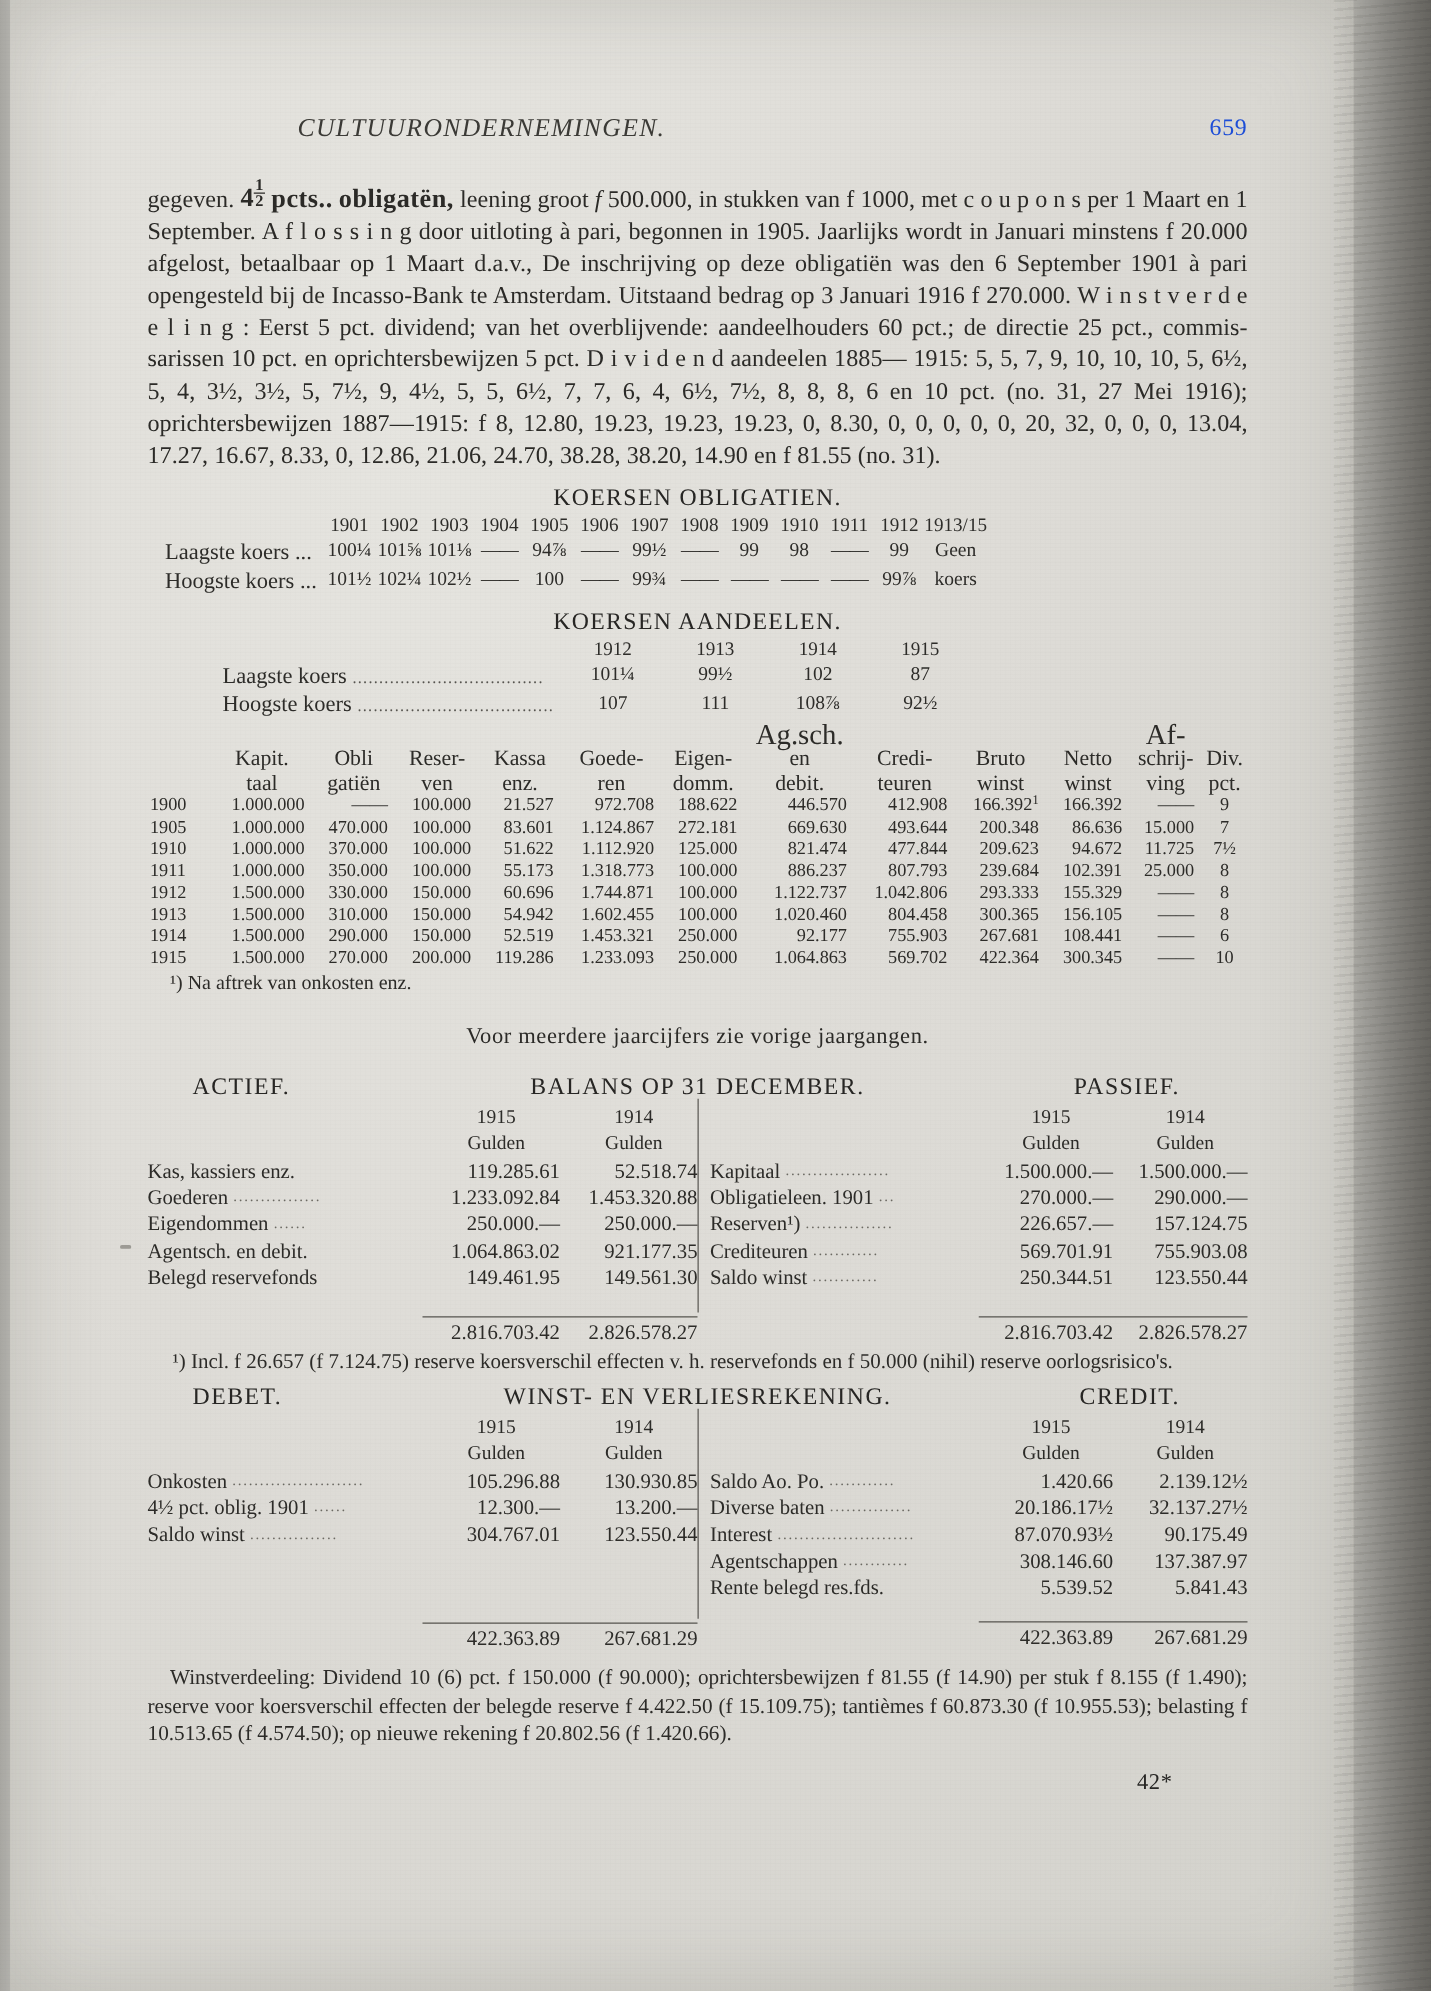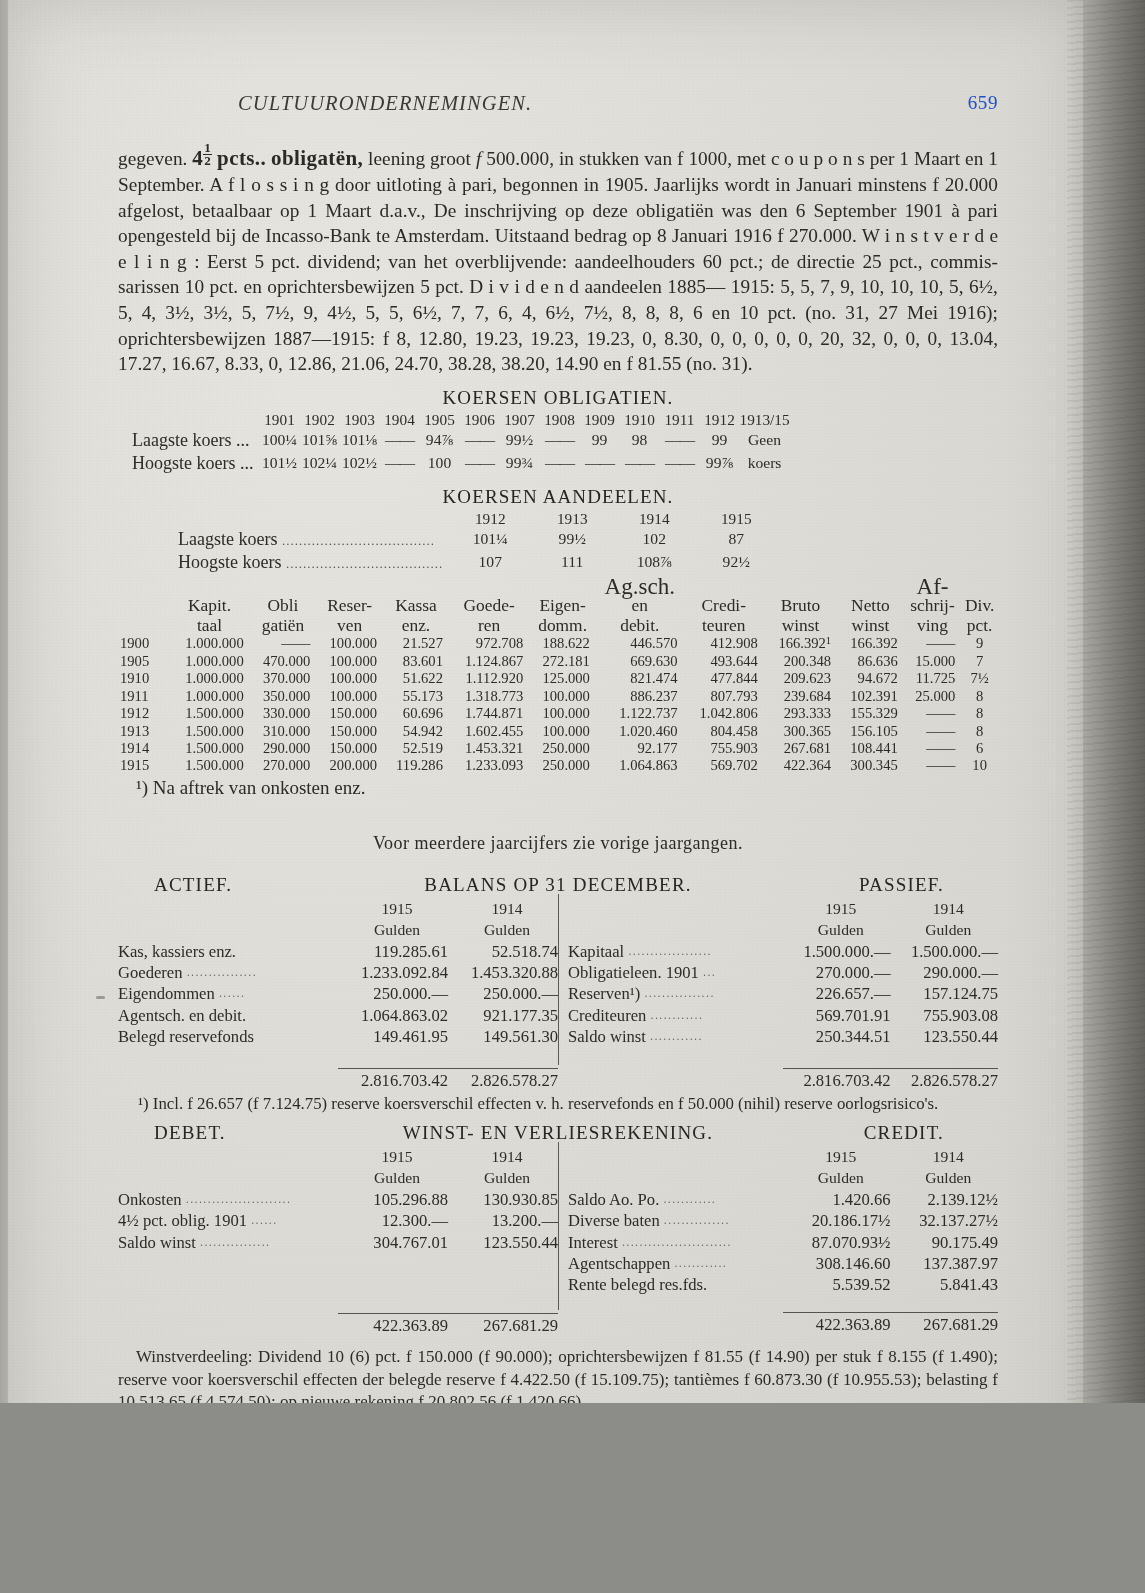--- a/index.html
+++ b/index.html
@@ -3,21 +3,21 @@
 <meta charset="utf-8">
 <style>
   html, body {
     margin: 0;
     padding: 0;
     background: #8c8c88;
   }
   .page {
     position: relative;
     width: 1145px;
-    height: 1403px;
+    height: 1593px;
     overflow: hidden;
     background: #d8d7d2;
     font-family: "Liberation Serif", serif;
     color: #272624;
   }
   
   .scan-bg {
     position: absolute;
     inset: 0;
     background:
@@ -153,30 +153,30 @@
     line-height: 17.4px;
   }
   table.big thead td { text-align: center; font-size: 17.4px; line-height: 19.6px; }
   table.big thead td.tophd { font-size: 23px; }
   table.big tbody td { text-align: right; padding-right: 6px; }
   table.big tbody td.yr { text-align: left; padding-right: 10px; padding-left: 2px; }
   table.big tbody td.last { text-align: center; padding-right: 0; }
   .sup { font-size: .72em; vertical-align: .42em; line-height: 0; }
 
   .footnote-sm {
-    font-size: 19px;
+    font-size: 16px;
     margin-top: 2px;
     padding-left: 18px;
     color: #2c2b28;
   }
   .centerline {
     text-align: center;
     font-size: 18px;
     letter-spacing: .5px;
-    margin-top: 34px;
+    margin-top: 22px;
     margin-bottom: 20px;
     color: #2b2a27;
   }
 
   
   .ledger { position: relative; width: 880px; }
   .ledger-head {
     position: relative;
     height: 24px;
     font-size: 19px;
@@ -278,21 +278,21 @@
       <span class="bigbold"><span>4</span><span class="frac"><span class="n">1</span><span class="d">2</span></span></span>
       <span class="bigbold">pcts.</span><span class="bigbold">.</span>
       <span class="bigbold">obligatën,</span>
       <span>leening groot</span>
       <span class="guil">f</span>
       <span>500.000, in stukken</span>
       <span>van f 1000, met c o u p o n s per 1 Maart en 1 September. A f l o s s i n g</span>
       <span>door uitloting à pari, begonnen in 1905. Jaarlijks wordt in</span>
       <span>Januari minstens f 20.000 afgelost, betaalbaar op 1 Maart d.a.v.,</span>
       <span>De inschrijving op deze obligatiën was den 6 September 1901 à pari</span>
-      <span>opengesteld bij de Incasso-Bank te Amsterdam. Uitstaand bedrag op 8</span>
+      <span>opengesteld bij de Incasso-Bank te Amsterdam. Uitstaand bedrag op 3</span>
       <span>Januari 1916 f 270.000. W i n s t v e r d e e l i n g : Eerst 5 pct. dividend; van</span>
       <span>het overblijvende: aandeelhouders 60 pct.; de directie 25 pct., commis-</span>
       <span>sarissen 10 pct. en oprichtersbewijzen 5 pct. D i v i d e n d aandeelen 1885—</span>
       <span>1915: 5, 5, 7, 9, 10, 10, 10, 5, 6½, 5, 4, 3½, 3½, 5, 7½, 9, 4½, 5, 5, 6½, 7, 7,</span>
       <span>6, 4, 6½, 7½, 8, 8, 8, 6 en 10 pct. (no. 31, 27 Mei 1916); oprichtersbewijzen</span>
       <span>1887—1915: f 8, 12.80, 19.23, 19.23, 19.23, 0, 8.30, 0, 0, 0, 0, 0, 20, 32, 0, 0, 0,</span>
       <span>13.04, 17.27, 16.67, 8.33, 0, 12.86, 21.06, 24.70, 38.28, 38.20, 14.90 en f 81.55</span>
       <span>(no. 31).</span>
     </div>
 

